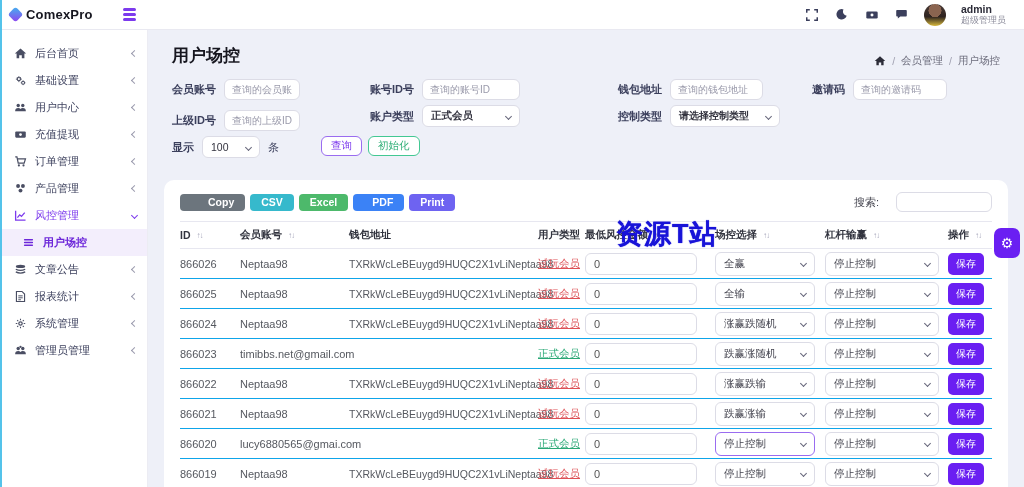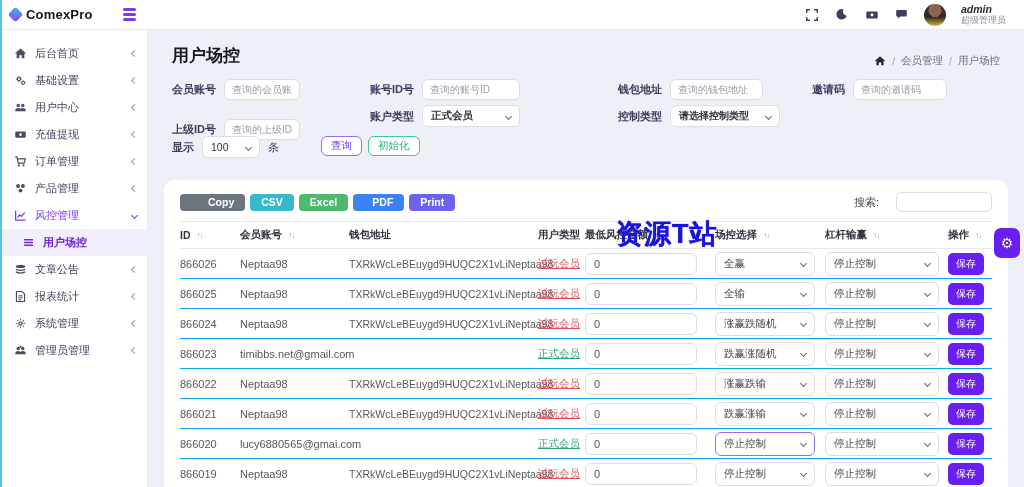--- a/index.html
+++ b/index.html
@@ -14,21 +14,21 @@
   .logo-mark { width:11px; height:11px; border-radius:3px; background:linear-gradient(135deg,#49a7ef 10%,#8a4df0 90%); transform:rotate(45deg); }
   .logo-text { font-size:13px; font-weight:bold; color:#16161f; letter-spacing:.2px; }
   .hamburger { display:flex; flex-direction:column; gap:2.5px; cursor:pointer; }
   .hamburger span { width:13px; height:2.5px; border-radius:2px; background:#7c3aed; }
   .topbar-right { flex:1; display:flex; align-items:center; justify-content:flex-end; gap:15px; padding-right:14px; }
   .tb-icon { width:15px; height:15px; color:#3b3f5c; display:flex; align-items:center; justify-content:center; cursor:pointer; }
   .avatar { width:22px; height:22px; border-radius:50%; background:
       radial-gradient(circle at 50% 30%, #8a6450 0 34%, transparent 35%),
       linear-gradient(180deg,#4a3a34 0%, #2e2320 58%, #d8b93c 100%); cursor:pointer; }
   .user-block { line-height:1.15; padding-right:4px; }
-  .user-name { font-size:10.5px; font-weight:bold; color:#2c2c38;font-style:italic; }
+  .user-name { font-size:10.5px; font-weight:bold; color:#2c2c38; }
   .user-role { font-size:9px; color:#8a8a99; }
 
   
   .sidebar { position:fixed; top:30px; left:0; bottom:0; width:148px; background:#fff; border-right:1px solid #ececf3; padding-top:10px; z-index:30; }
   .sb-item { display:flex; align-items:center; gap:8px; padding:6px 10px 6px 14px; font-size:11px; color:#3b3f5c; cursor:pointer; }
   .sb-item .sb-ic { width:13px; height:13px; display:flex; align-items:center; justify-content:center; color:#4a4e63; font-size:12px; }
   .sb-label { flex:1; }
   .chev { width:5px; height:5px; border-right:1.4px solid #9a9aad; border-bottom:1.4px solid #9a9aad; display:inline-block; }
   .chev.left { transform:rotate(135deg); }
   .chev.down { transform:rotate(45deg); }
@@ -284,21 +284,21 @@
       <input class="f-input" style="width: 98px;" placeholder="查询的账号ID">
     </div>
     <div class="f" style="left:454px;top:0;">
       <span class="f-label">钱包地址</span>
       <input class="f-input" style="width: 93px;" placeholder="查询的钱包地址">
     </div>
     <div class="f" style="left:648px;top:0;">
       <span class="f-label">邀请码</span>
       <input class="f-input" style="width: 94px;" placeholder="查询的邀请码">
     </div>
-    <div class="f" style="left:8px;top:40px;justify-content:center;">
+    <div class="f" style="left:8px;top:31px;justify-content:center;">
       <span class="f-label">上级ID号</span>
       <input class="f-input" style="width: 76px;" placeholder="查询的上级ID">
     </div>
     <div class="f" style="left:206px;top:27px;">
       <span class="f-label">账户类型</span>
       <div class="sel" style="width:98px">
         <span>正式会员</span>
         <span class="chev down"></span>
       </div>
     </div>

